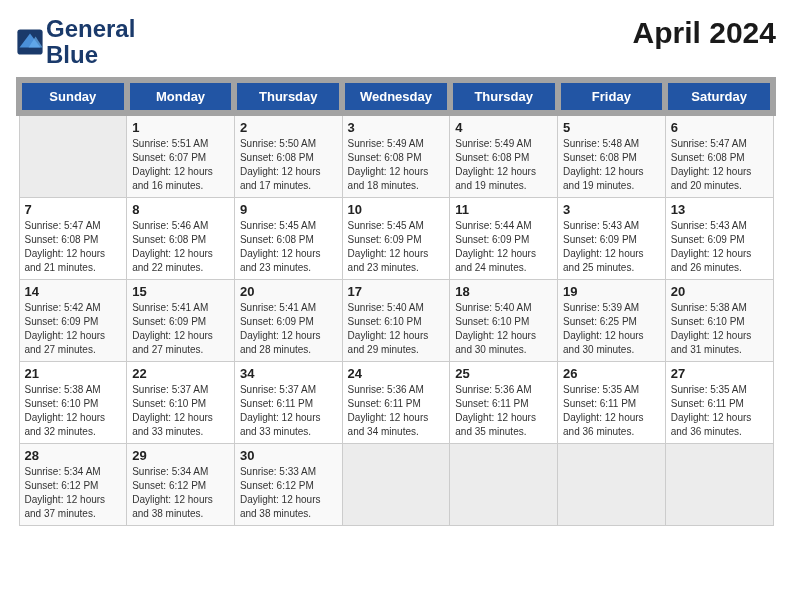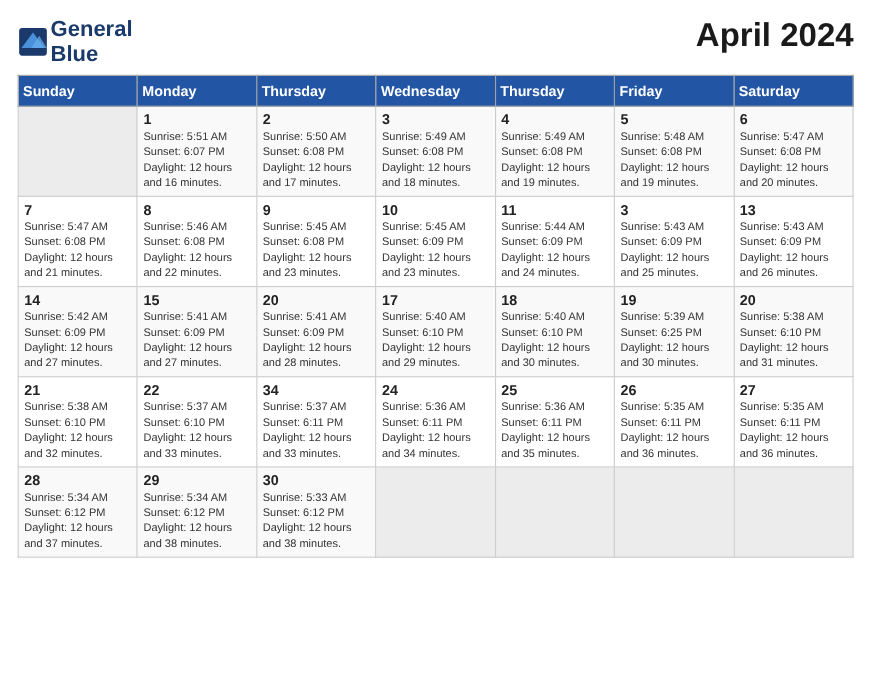--- a/index.html
+++ b/index.html
@@ -14,21 +14,21 @@
       display: flex;
       justify-content: space-between;
       align-items: flex-start;
       margin-bottom: 8px;
     }
     .logo {
       display: flex;
       align-items: center;
     }
     .logo-text {
-      font-size: 20px;
+      font-size: 24px;
       font-weight: bold;
       color: #1a3a6b;
       line-height: 1.1;
     }
     .logo-icon {
       width: 28px;
       height: 28px;
       margin-right: 2px;
     }
     .title-block {
@@ -45,24 +45,24 @@
     }
     table {
       width: 100%;
       border-collapse: collapse;
       font-size: 11px;
     }
     thead tr th {
       background: #2255a4;
       color: #fff;
       padding: 6px 4px;
-      text-align: left;
+      text-align: center;
       font-size: 13px;
       font-weight: bold;
-      border: 1px solid #a3a3a3;
+      border: 6px solid #a3a3a3;
     }
     tbody tr td {
       border: 1px solid #ccc;
       vertical-align: top;
       padding: 4px 5px;
       min-height: 70px;
       height: 80px;
       background: #fff;
     }
     tbody tr:nth-child(odd) td {

